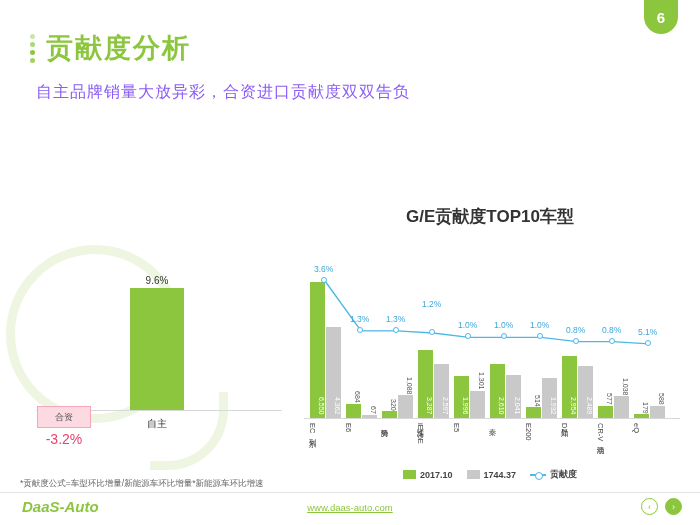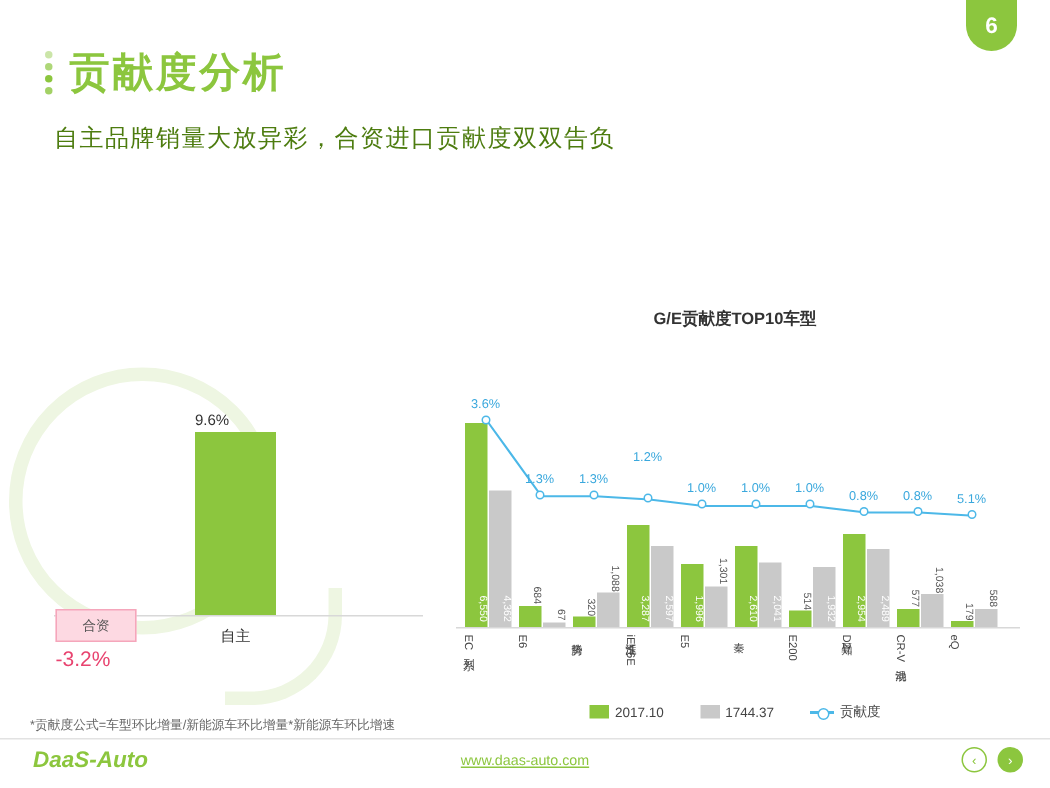--- a/index.html
+++ b/index.html
@@ -34,21 +34,21 @@
   .dots i:nth-child(3){ opacity:1; }
   .dots i:nth-child(4){ opacity:.8; }
 
   .title {
     position:absolute; left:46px; top:30px;
     font-size:27px; color:#8cc63e; letter-spacing:2px;
     font-weight:bold;
   }
   .subtitle {
     position:absolute; left:36px; top:82px;
-    font-size:16px; color:#4d7c0f; letter-spacing:1px;text-align:center;
+    font-size:16px; color:#8b5cf6; letter-spacing:1px;text-align:center;
   }
 
   
   .magnifier {
     position:absolute; left:6px; top:245px;
     width:178px; height:178px; border-radius:50%;
     border:9px solid #eef6e2;
   }
   .magnifier-handle {
     position:absolute; left:150px; top:392px;
@@ -64,40 +64,40 @@
   .chart-left .ct {
     text-align:center; font-size:13px; font-weight:bold; color:#333;
   }
   .lbars {
     position:absolute; left:0; top:36px; width:258px; height:170px;
   }
   .lbaseline {
     position:absolute; left:6px; top:169px; width:246px; height:1px; background:#d8d8d8;
   }
   .lbar-col {
-    position:absolute; bottom:0; width:54px; text-align:left;
+    position:absolute; bottom:0; width:54px; text-align:center;
   }
   .lbar-col .val {
     font-size:10px; color:#333; margin-bottom:2px;
   }
   .lbar {
     width:54px; background:#8cc63e;
   }
   .lbar-neg-box {
     width:54px; background:#fdd9e2; border:1px solid #f5a6bb;
     height:22px; display:flex; align-items:center; justify-content:center;
     font-size:9px; color:#555;
   }
   .lneg-val { font-size:14px; color:#e8436f; margin-top:3px; }
   .lcat { font-size:10px; color:#333; margin-top:4px; }
 
   
   .chart-right { position:absolute; left:300px; top:205px; width:380px; height:255px; }
   .chart-right .ct {
-    text-align:center; font-size:11px; font-weight:bold; color:#333;
+    text-align:center; font-size:17px; font-weight:bold; color:#333;
   }
   .rplot {
     position:absolute; left:4px; top:34px; width:376px; height:180px;
   }
   .rbaseline {
     position:absolute; left:0; bottom:0; width:376px; height:1px; background:#d8d8d8;
   }
   .rgroup { position:absolute; bottom:1px; }
   .rbar {
     position:absolute; bottom:0; width:15px;
@@ -122,22 +122,22 @@
     background:#ffffff; border:1.5px solid #4cb8e8;
   }
   .plab {
     position:absolute; font-size:8.5px; color:#3aa8dd; white-space:nowrap;
   }
   .pline { position:absolute; left:0; top:0; width:376px; height:180px; }
 
   
   .legend {
     position:absolute; left:300px; top:468px; width:380px;
-    display:flex; justify-content:center; align-items:center; gap:24px;
-    font-size:9px; color:#444;
+    display:flex; justify-content:center; align-items:center; gap:14px;
+    font-size:9px; color:#444;font-weight:bold;
   }
   .legend span.sw { display:inline-block; width:13px; height:9px; margin-right:4px; vertical-align:-1px; }
   .legend .li { display:flex; align-items:center; }
   .legend .lineSw {
     display:inline-block; width:16px; height:2px; background:#4cb8e8; margin-right:4px; position:relative;
   }
   .legend .lineSw:after{
     content:""; position:absolute; left:5px; top:-2px; width:6px; height:6px;
     border-radius:50%; background:#fff; border:1.5px solid #4cb8e8;
   }

